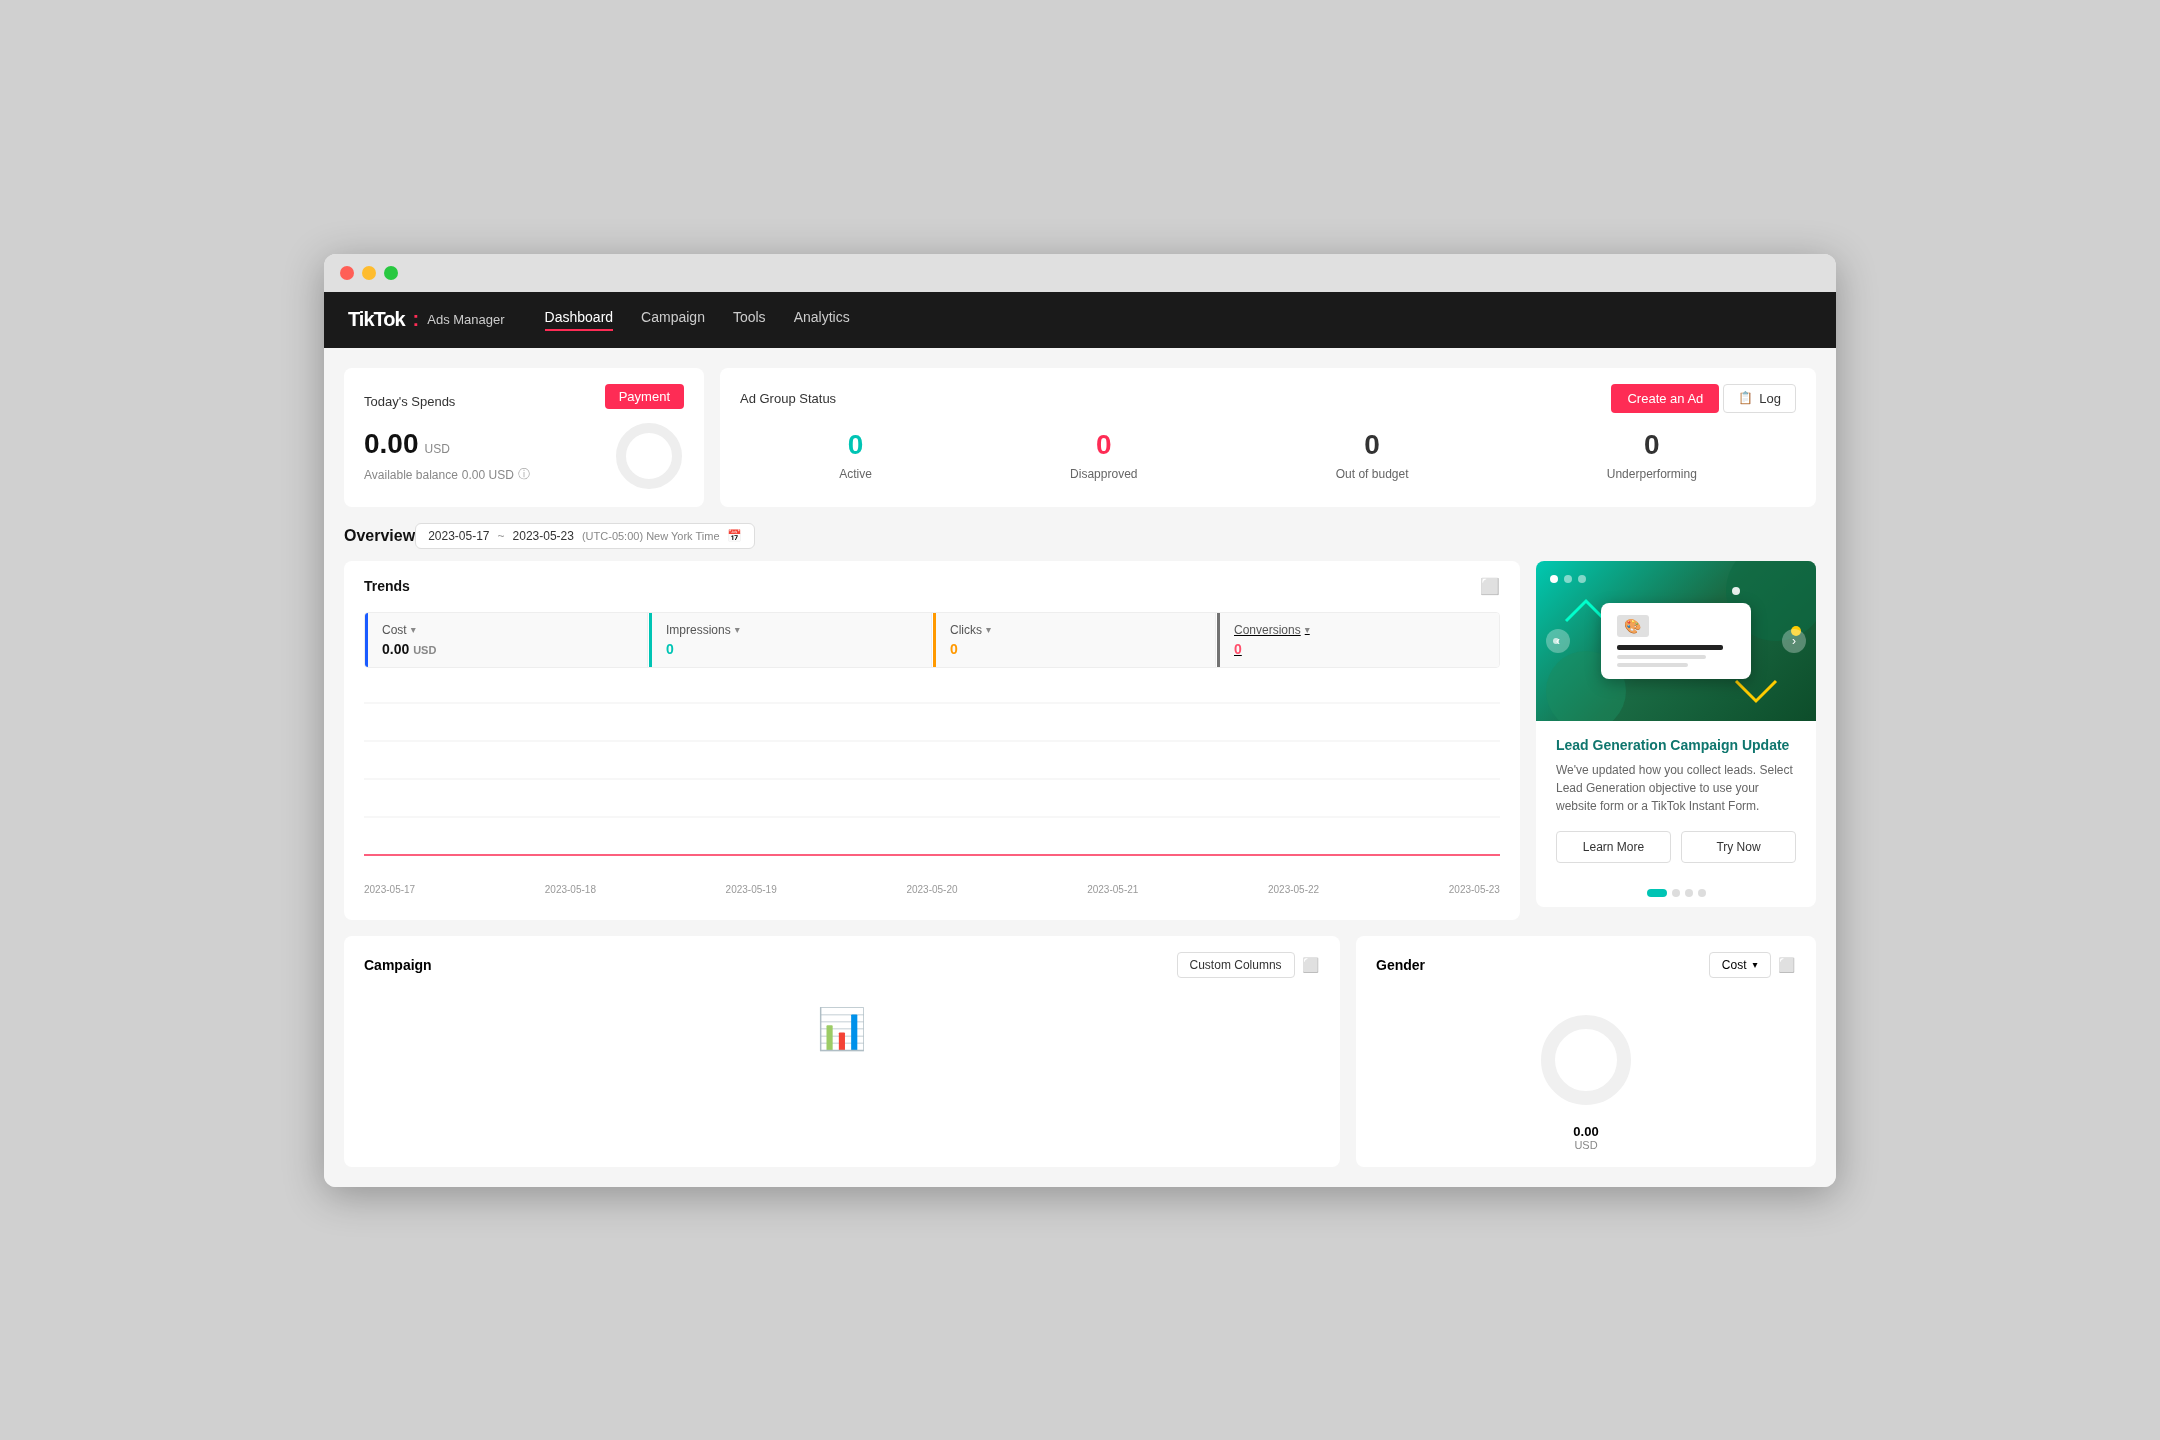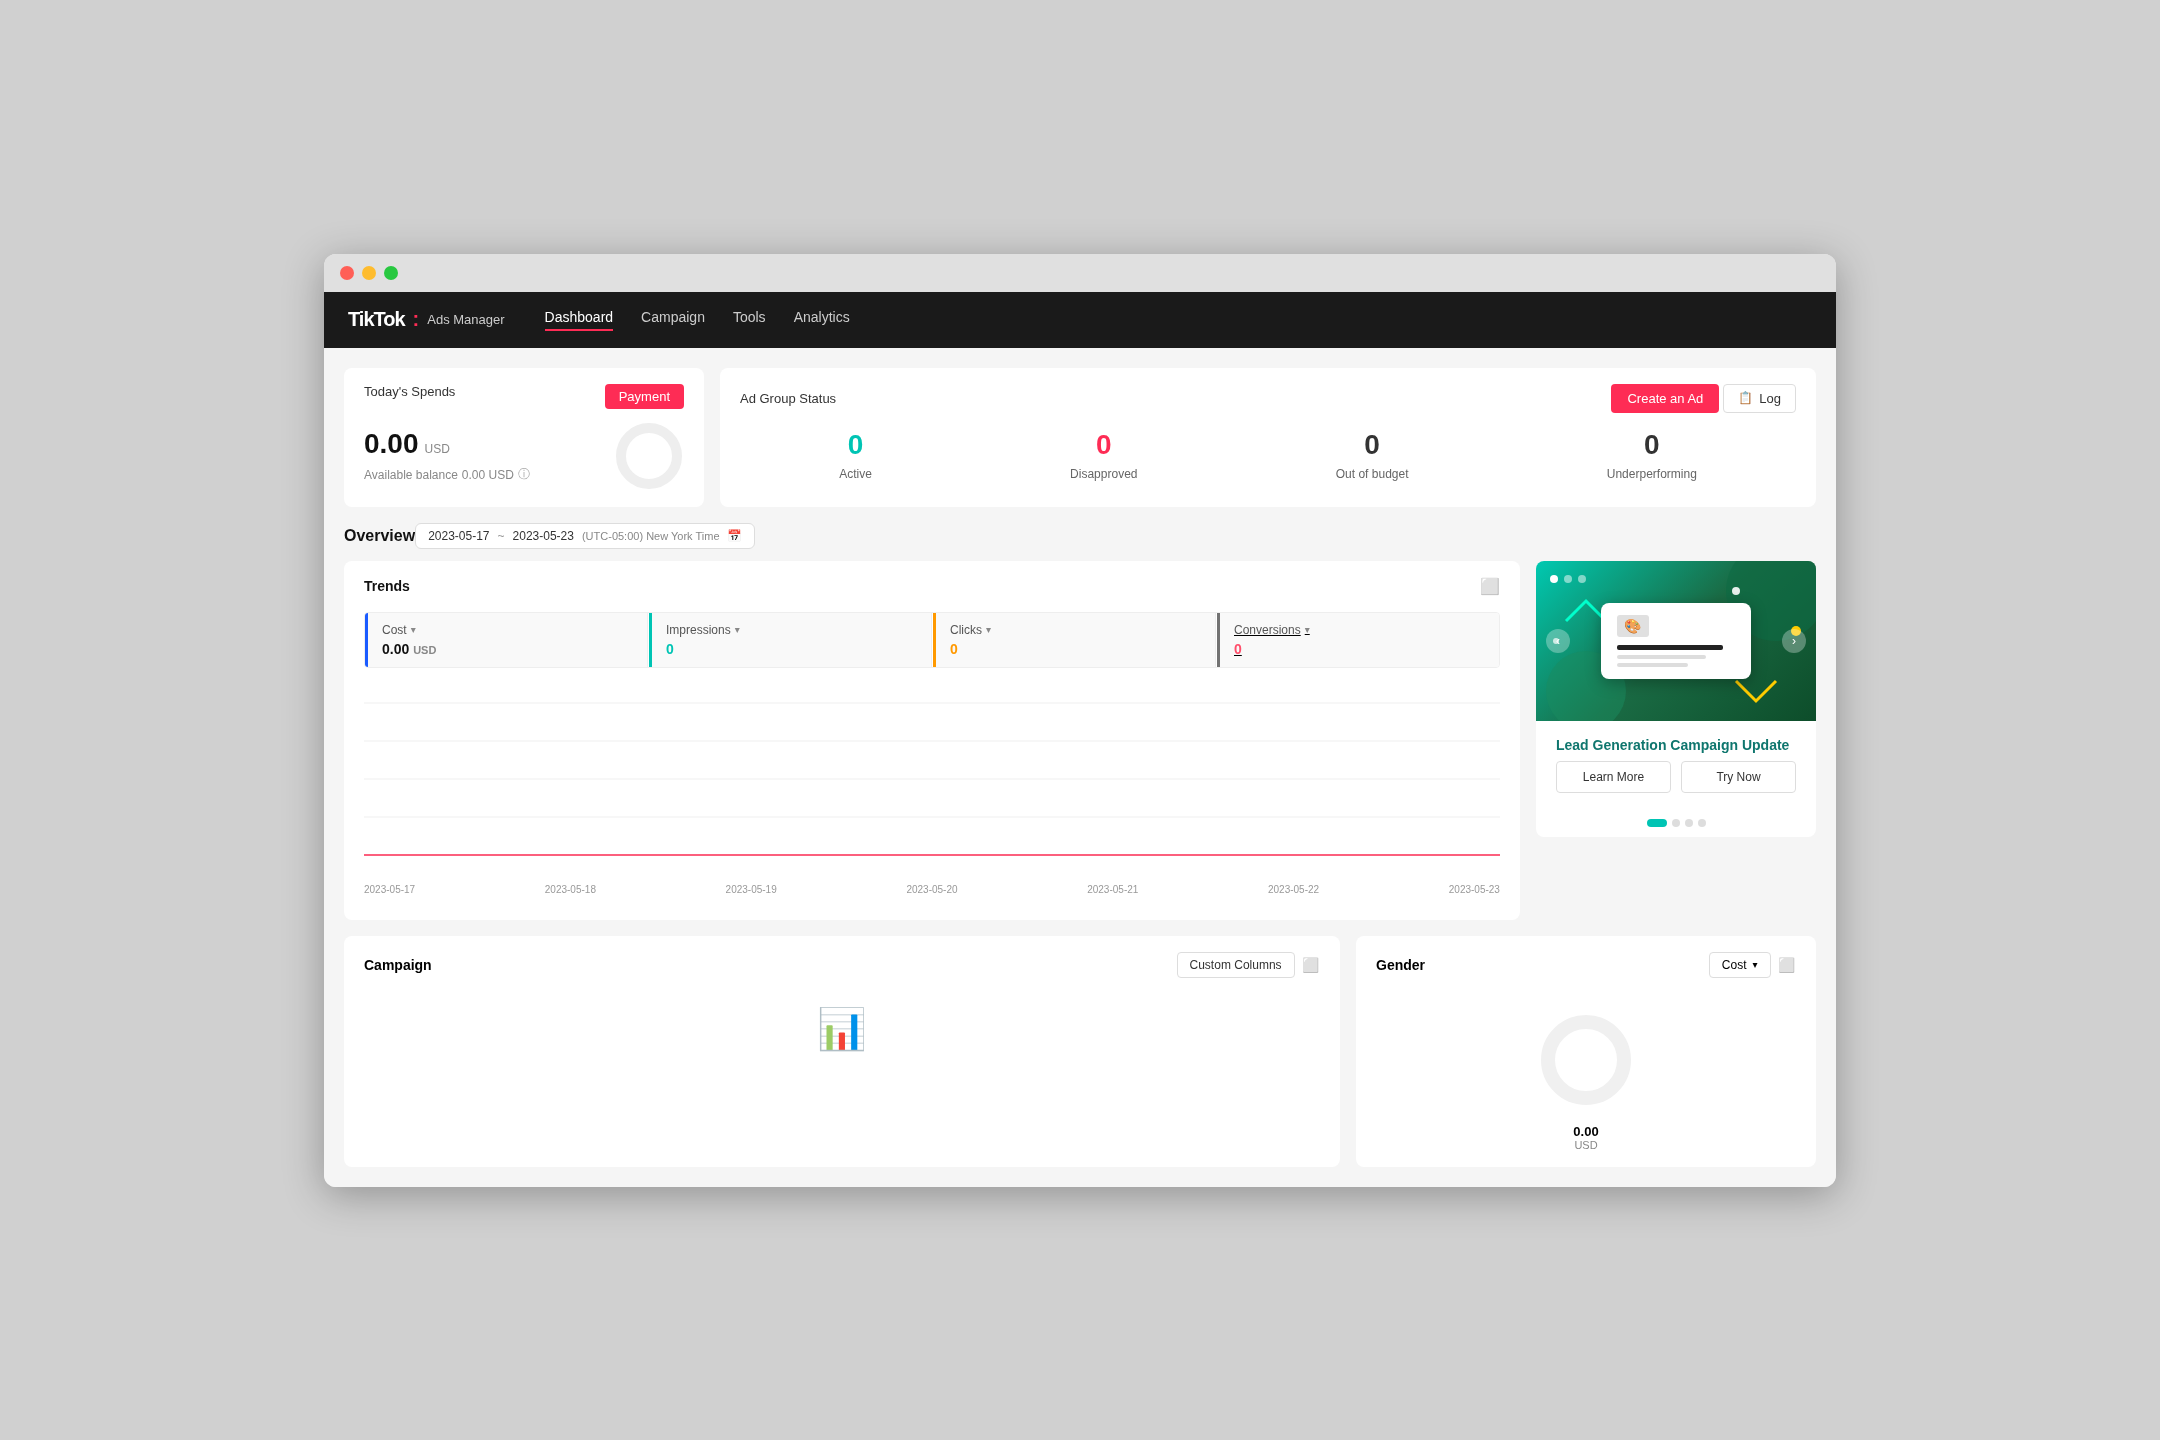--- a/index.html
+++ b/index.html
@@ -74,21 +74,21 @@
     
     .top-row { display: flex; gap: 16px; margin-bottom: 16px; }
 
     .spend-card {
       background: white;
       border-radius: 8px;
       padding: 16px 20px;
       width: 360px;
       flex-shrink: 0;
     }
-    .spend-header { display: flex; justify-content: space-between; align-items: flex-start; margin-bottom: 12px; }
+    .spend-header { display: flex; justify-content: space-between; align-items: flex-end; margin-bottom: 12px; }
     .spend-title { font-size: 13px; color: #333; }
     .payment-btn {
       background: #fe2c55;
       color: white;
       border: none;
       border-radius: 4px;
       padding: 5px 14px;
       font-size: 13px;
       cursor: pointer;
     }
@@ -494,20 +494,21 @@
 
             <div class="promo-dots-row">
               <div class="promo-dot active"></div>
               <div class="promo-dot"></div>
               <div class="promo-dot"></div>
             </div>
           </div>
 
           <div class="promo-content">
             <div class="promo-update-title">Lead Generation Campaign Update</div>
+            <div class="promo-desc">We've updated how you collect leads. Select Lead Generation objective to use your website form or a TikTok Instant Form.</div>
             <div class="promo-actions">
               <button class="promo-btn">Learn More</button>
               <button class="promo-btn">Try Now</button>
             </div>
           </div>
 
           <div class="carousel-dots">
             <div class="carousel-dot active"></div>
             <div class="carousel-dot"></div>
             <div class="carousel-dot"></div>

